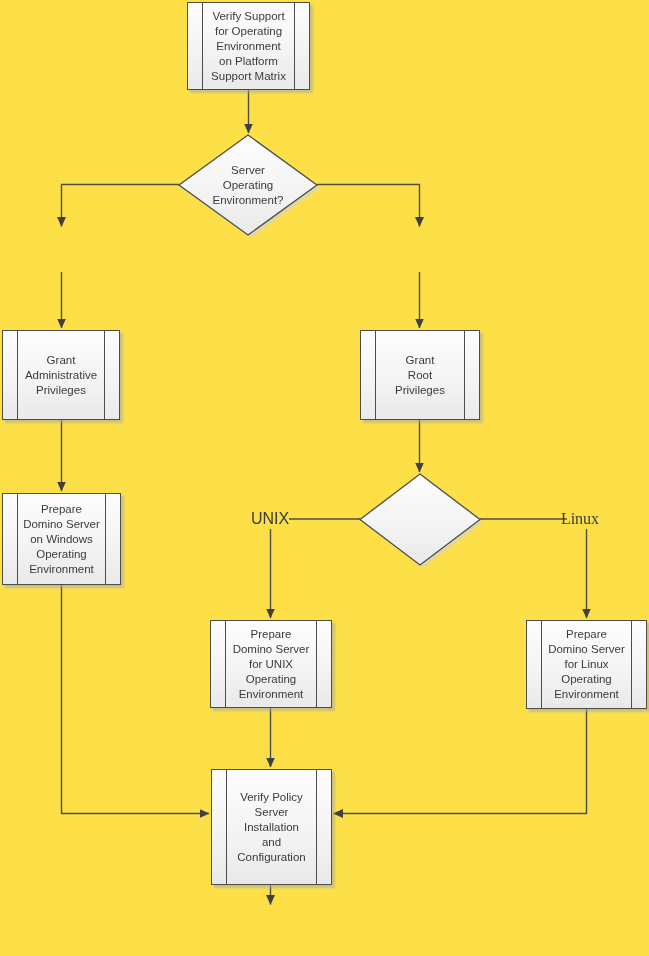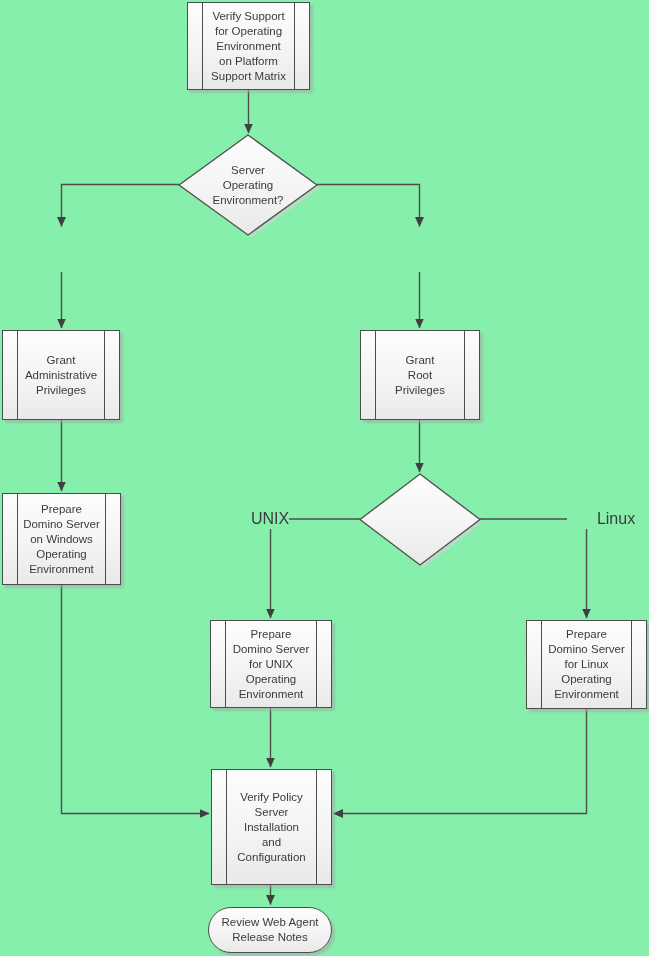--- a/index.html
+++ b/index.html
@@ -3,21 +3,21 @@
 <meta charset="utf-8">
 <style>
   * { margin: 0; padding: 0; box-sizing: border-box; }
   html, body { background: #ffffff; }
   body { font-family: "Liberation Sans", sans-serif; }
 
   .canvas {
     position: relative;
     width: 649px;
     height: 956px;
-    background: #86efac;
+    background: #fde047;
     overflow: hidden;
   }
 
   .wires { position: absolute; left: 0; top: 0; }
 
   .node {
     position: absolute;
     display: flex;
     align-items: center;
     justify-content: center;
@@ -156,29 +156,25 @@
   </div>
 
   <div class="node pp" style="left:211px; top:769px; width:121px; height:116px;">
     <span class="lbl">Verify Policy
 Server
 Installation
 and
 Configuration</span>
   </div>
 
-  <div class="node terminator" style="left:208px; top:907px; width:124px; height:46px;">
-    <span class="lbl">Review Web Agent
-Release Notes</span>
-  </div>
 
   <div class="dlabel" style="left:186px; top:140px; width:124px; height:90px;">
     <span class="lbl">Server
 Operating
 Environment?</span>
   </div>
 
 
   <div class="edge-label" style="left:242px; top:512px; width:56px;">UNIX</div>
 
-  <div class="edge-label" style="left:588px; top:512px; width:56px;">Linux</div>
+  <div class="edge-label" style="left:552px; top:512px; width:56px;font-family:Liberation Serif, serif;">Linux</div>
 
 </div>
 
 </body></html>

